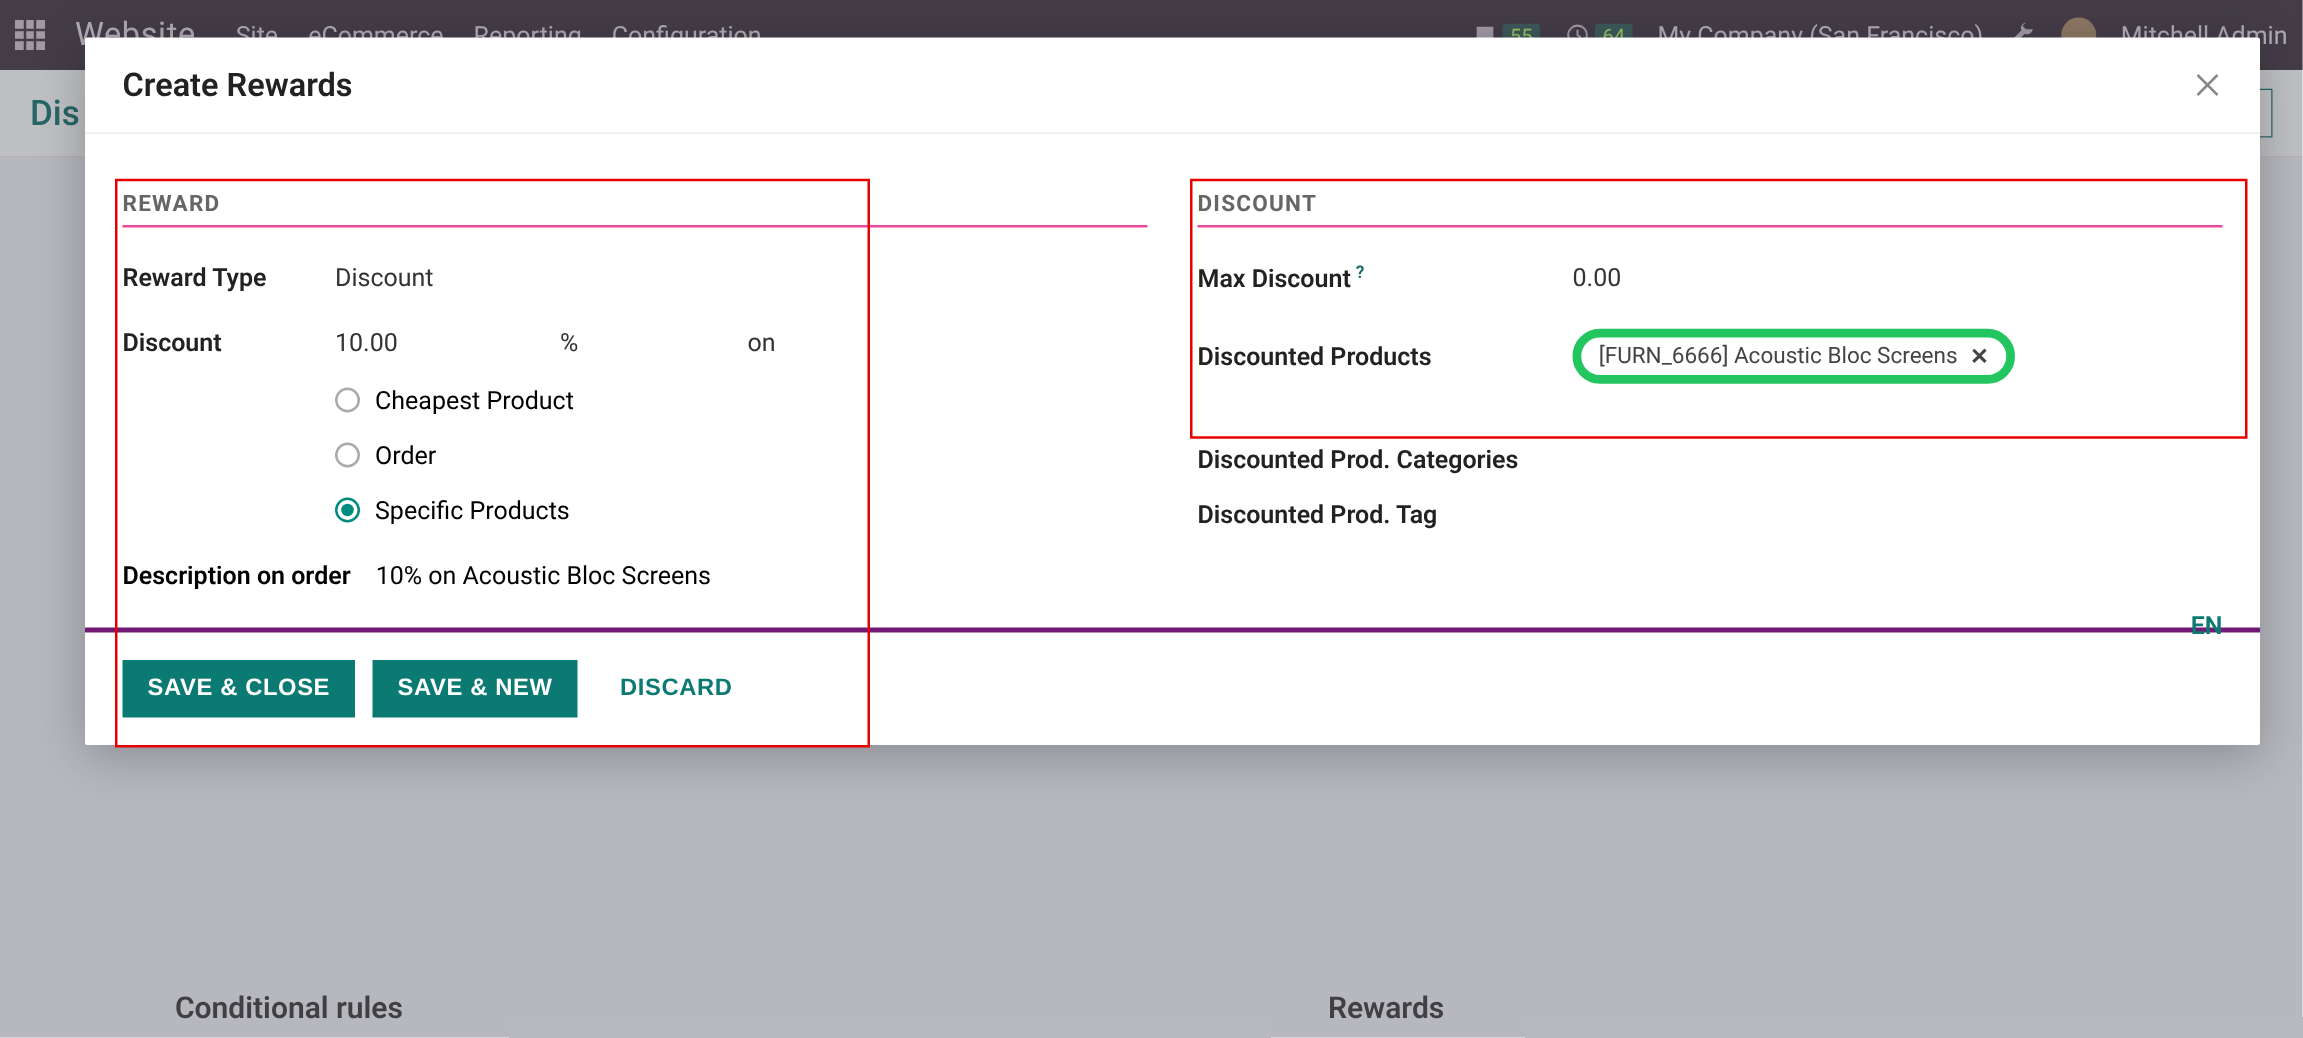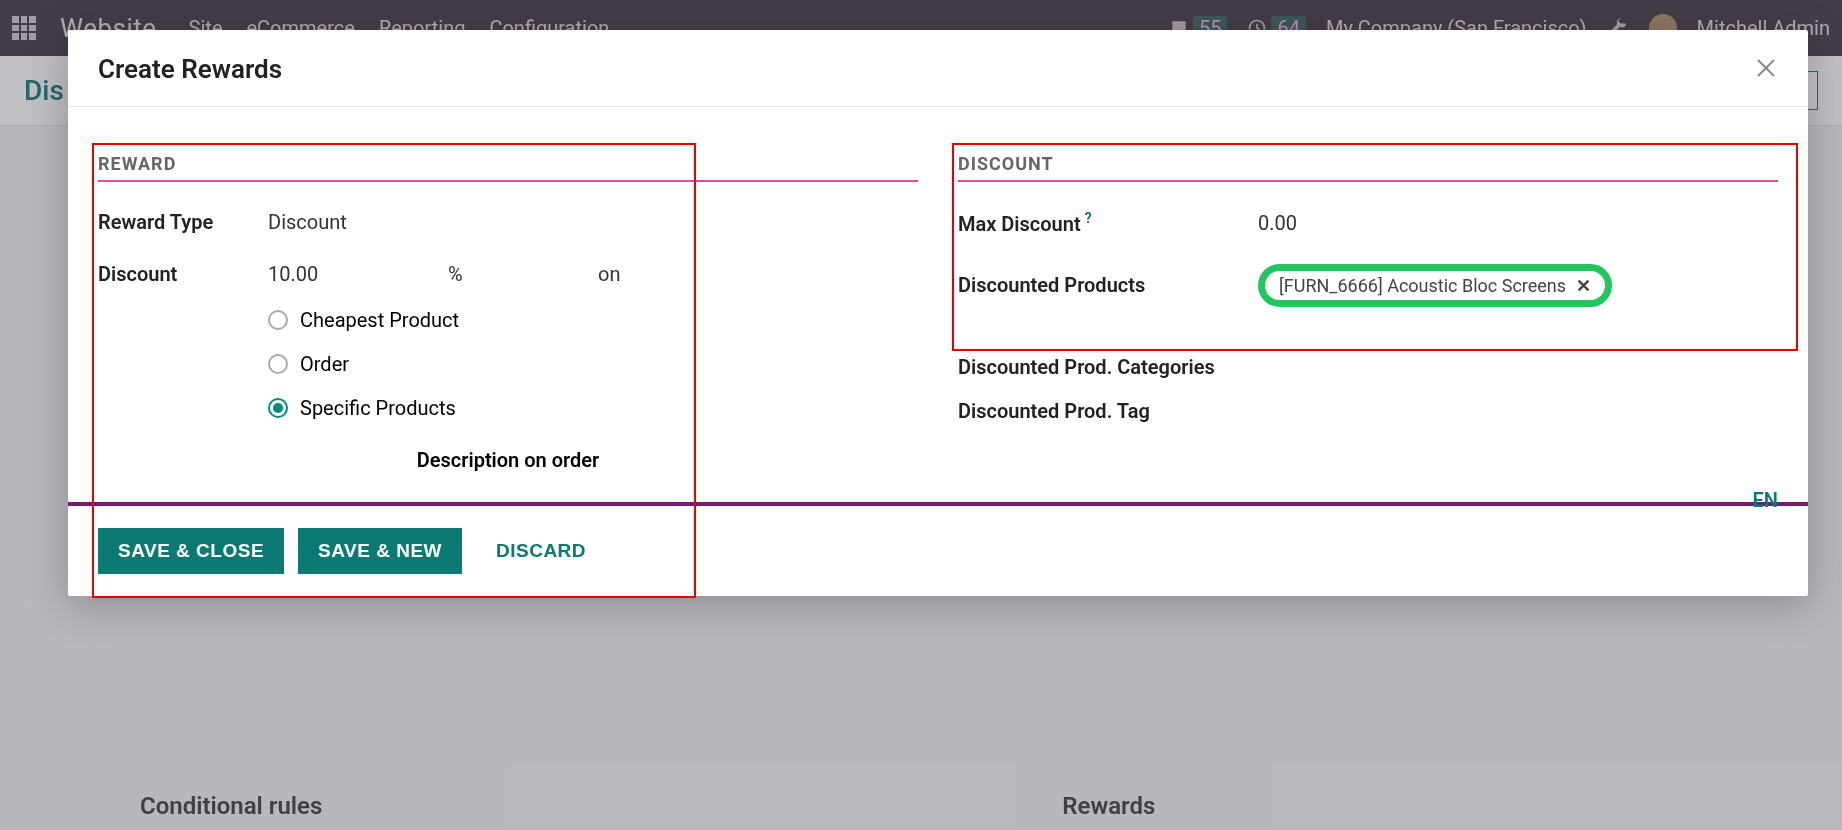--- a/index.html
+++ b/index.html
@@ -6,21 +6,21 @@
   html, body { width: 1842px; height: 830px; font-family: -apple-system, BlinkMacSystemFont, "Segoe UI", Roboto, sans-serif; overflow: hidden; }
   
   
   .topbar { position: absolute; top: 0; left: 0; right: 0; height: 56px; background: #3a2e3a; display: flex; align-items: center; padding: 0 12px; color: #e0d8e0; gap: 24px; font-size: 20px; }
   .apps-icon { width: 24px; height: 24px; display: grid; grid-template-columns: repeat(3,1fr); grid-template-rows: repeat(3,1fr); gap: 2px; }
   .apps-icon div { background: #c8bec8; }
   .topbar .brand { font-size: 26px; font-weight: 400; letter-spacing: .5px; margin-right: 8px; }
   .topbar .menu-item { cursor: pointer; }
   .topbar .right { margin-left: auto; display: flex; align-items: center; gap: 20px; }
   .badge-group { display: flex; align-items: center; gap: 4px; }
-  .badge-num { background: #2f5a55; color: #f9a8d4; padding: 0 6px; border-radius: 3px; font-size: 20px; }
+  .badge-num { background: #2f5a55; color: #bef264; padding: 0 6px; border-radius: 3px; font-size: 16px; }
   .avatar { width: 28px; height: 28px; border-radius: 50%; background: #a86; }
   
   .under-topbar { position: absolute; top: 56px; left: 0; right: 0; height: 70px; background: #f6f7f8; border-bottom: 1px solid #ddd; display: flex; align-items: center; padding: 0 24px; }
   .under-title { font-size: 28px; color: #0d6e67; font-weight: 500; }
   .new-btn { margin-left: auto; border: 1px solid #0d6e67; color: #0d6e67; padding: 8px 16px; background: #fff; font-size: 18px; }
   
   .bg-panel { position: absolute; top: 126px; left: 0; right: 0; bottom: 0; background: #e9ecef; }
   .bg-panel .bottom-labels { position: absolute; bottom: 10px; left: 140px; right: 0; display: flex; font-size: 24px; font-weight: 600; color: #333; }
   .bg-panel .bottom-labels .col2 { margin-left: 740px; }
   
@@ -50,21 +50,21 @@
   .discount-row .num { width: 180px; }
   .discount-row .pct { width: 150px; }
   .discount-row .on  { }
   
   .radio-group { margin-left: 170px; margin-top: -6px; }
   .radio-item { display: flex; align-items: center; gap: 12px; margin-bottom: 20px; font-size: 20px; cursor: pointer; }
   .radio-circle { width: 20px; height: 20px; border: 2px solid #aaa; border-radius: 50%; display: inline-flex; align-items: center; justify-content: center; }
   .radio-item.selected .radio-circle { border-color: #008b80; }
   .radio-item.selected .radio-dot { width: 10px; height: 10px; background: #008b80; border-radius: 50%; }
   
-  .desc-row { display: flex; align-items: center; gap: 20px; font-size: 20px; margin-top: 28px; flex-direction: column; }
+  .desc-row { display: flex; align-items: center; gap: 20px; font-size: 20px; margin-top: 28px; }
   .desc-label { font-weight: 600; }
   
   .help-q { color: #0d6e67; font-size: 14px; vertical-align: super; margin-left: 4px; }
   
   .tag-chip { display: inline-flex; align-items: center; gap: 10px; border: 7px solid #22c55e; border-radius: 999px; padding: 4px 14px; font-size: 18px; color: #444; cursor: default; }
   .tag-chip .x { font-weight: bold; cursor: pointer; }
   
   .lang-indicator { position: absolute; right: 0; bottom: -40px; color: #0a7a72; font-weight: 600; font-size: 20px; cursor: pointer; }
   
   .modal-footer { border-top: 4px solid #701a75; padding: 22px 30px; display: flex; gap: 14px; align-items: center; }
@@ -178,20 +178,21 @@
         <div class="radio-item selected">
           <span class="radio-circle">
               <span class="radio-dot"></span>
             </span>
           <span>Specific Products</span>
         </div>
       </div>
 
       <div class="desc-row">
         <span class="desc-label">Description on order</span>
+        <span>10% on Acoustic Bloc Screens</span>
       </div>
     </div>
 
     <div class="col">
       <div class="redbox1 redbox-right"></div>
       <div class="section-title">DISCOUNT</div>
 
       <div class="field-row">
         <span class="field-label-wide">
           <span>Max Discount</span><span class="help-q">?</span>

